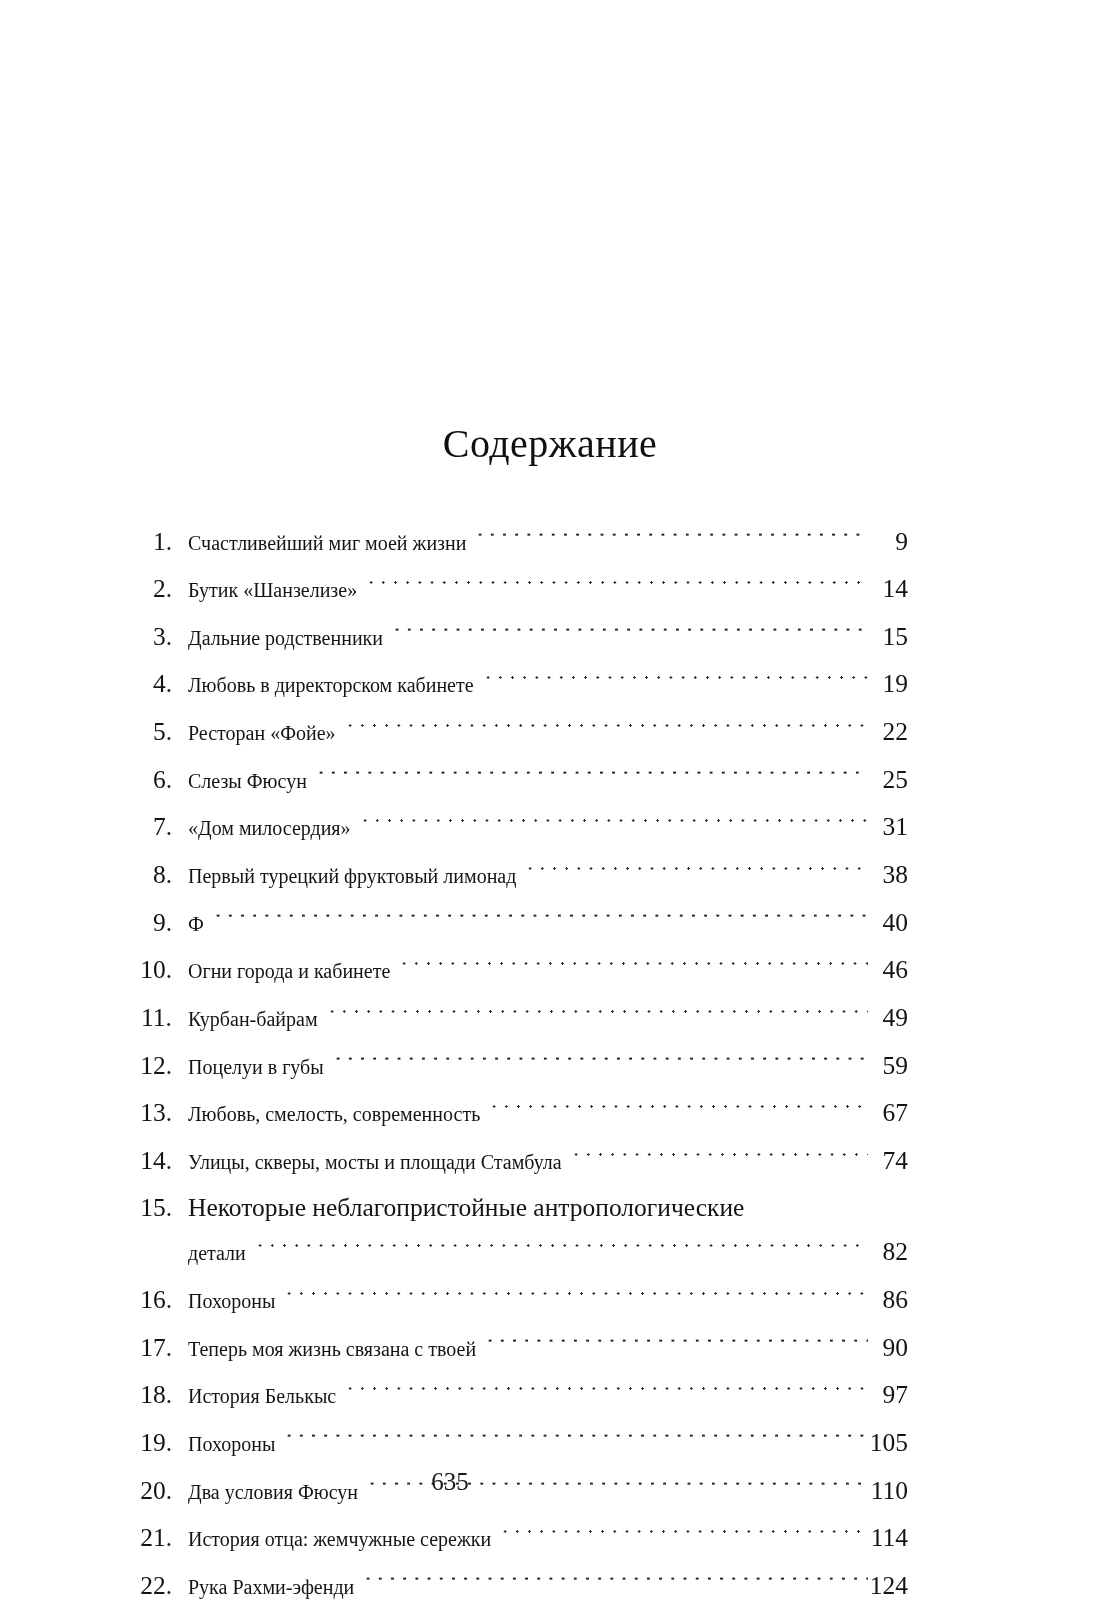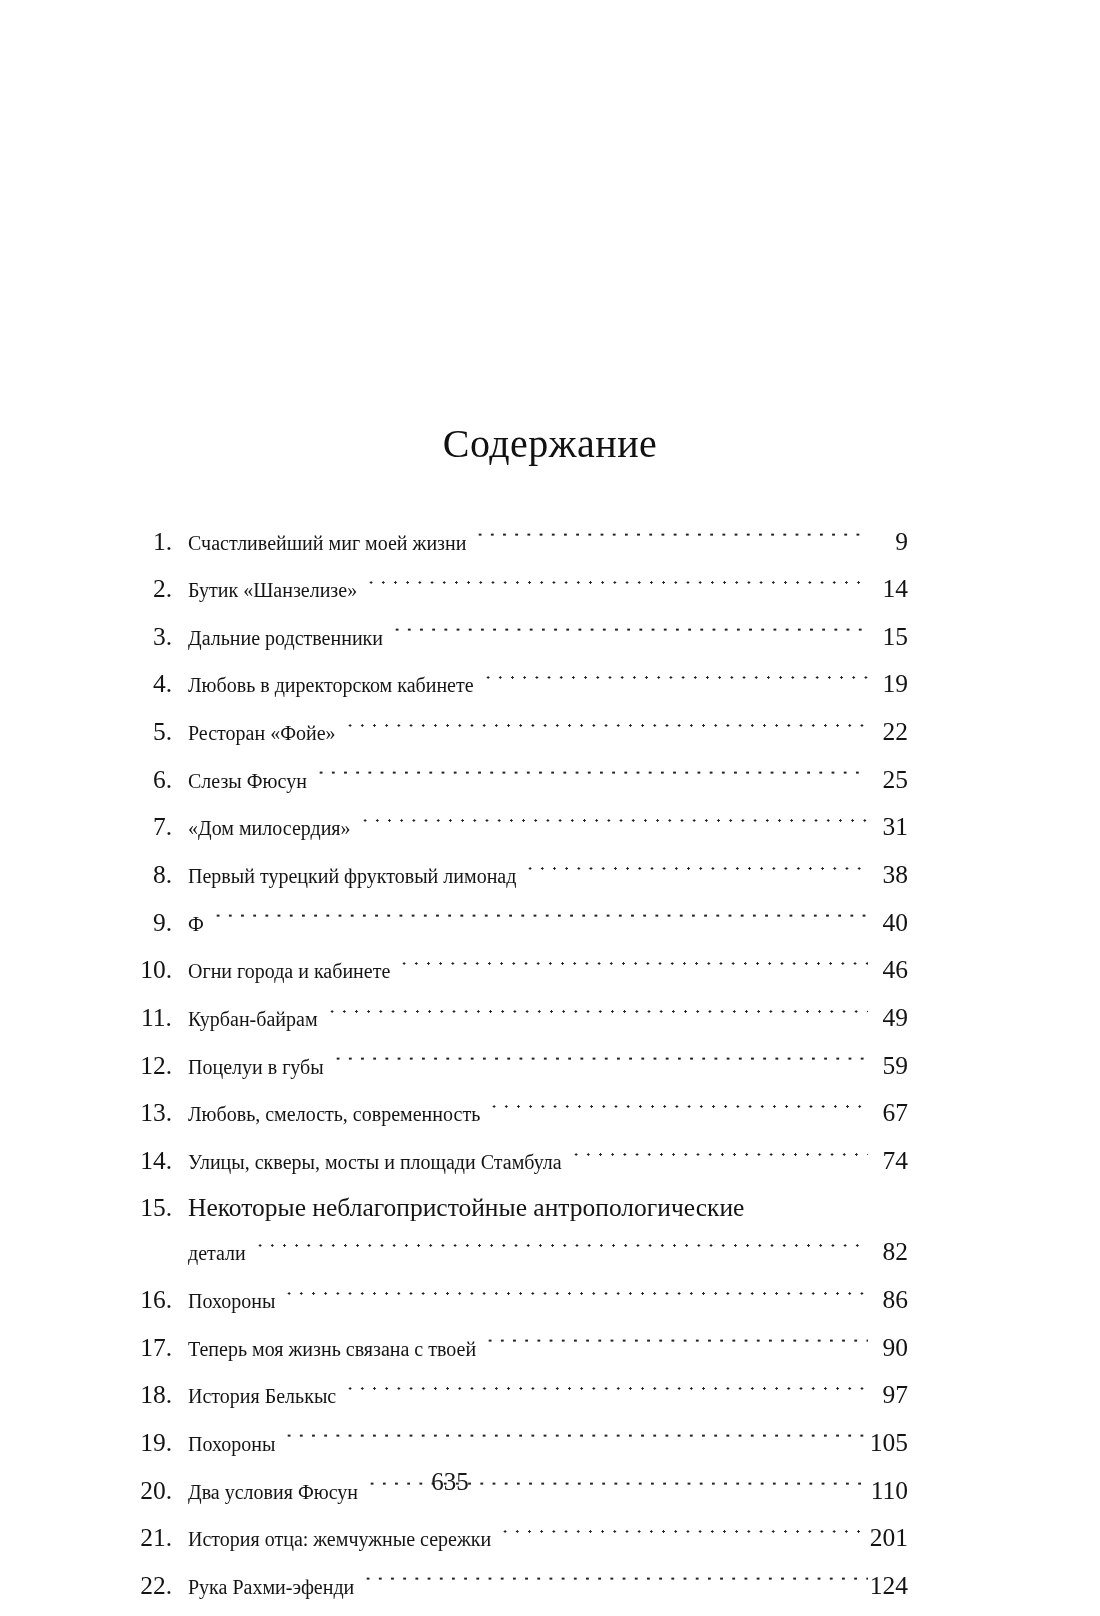--- a/index.html
+++ b/index.html
@@ -299,21 +299,21 @@
           <span class="entry-title">Два условия Фюсун</span>
           <span class="leader"></span>
           <span class="entry-page wide">110</span>
         </span>
       </div>
       <div class="toc-entry">
         <span class="entry-num">21.</span>
         <span class="entry-body">
           <span class="entry-title">История отца: жемчужные сережки</span>
           <span class="leader"></span>
-          <span class="entry-page wide">201</span>
+          <span class="entry-page wide">114</span>
         </span>
       </div>
       <div class="toc-entry">
         <span class="entry-num">22.</span>
         <span class="entry-body">
           <span class="entry-title">Рука Рахми-эфенди</span>
           <span class="leader"></span>
           <span class="entry-page wide">124</span>
         </span>
       </div>

